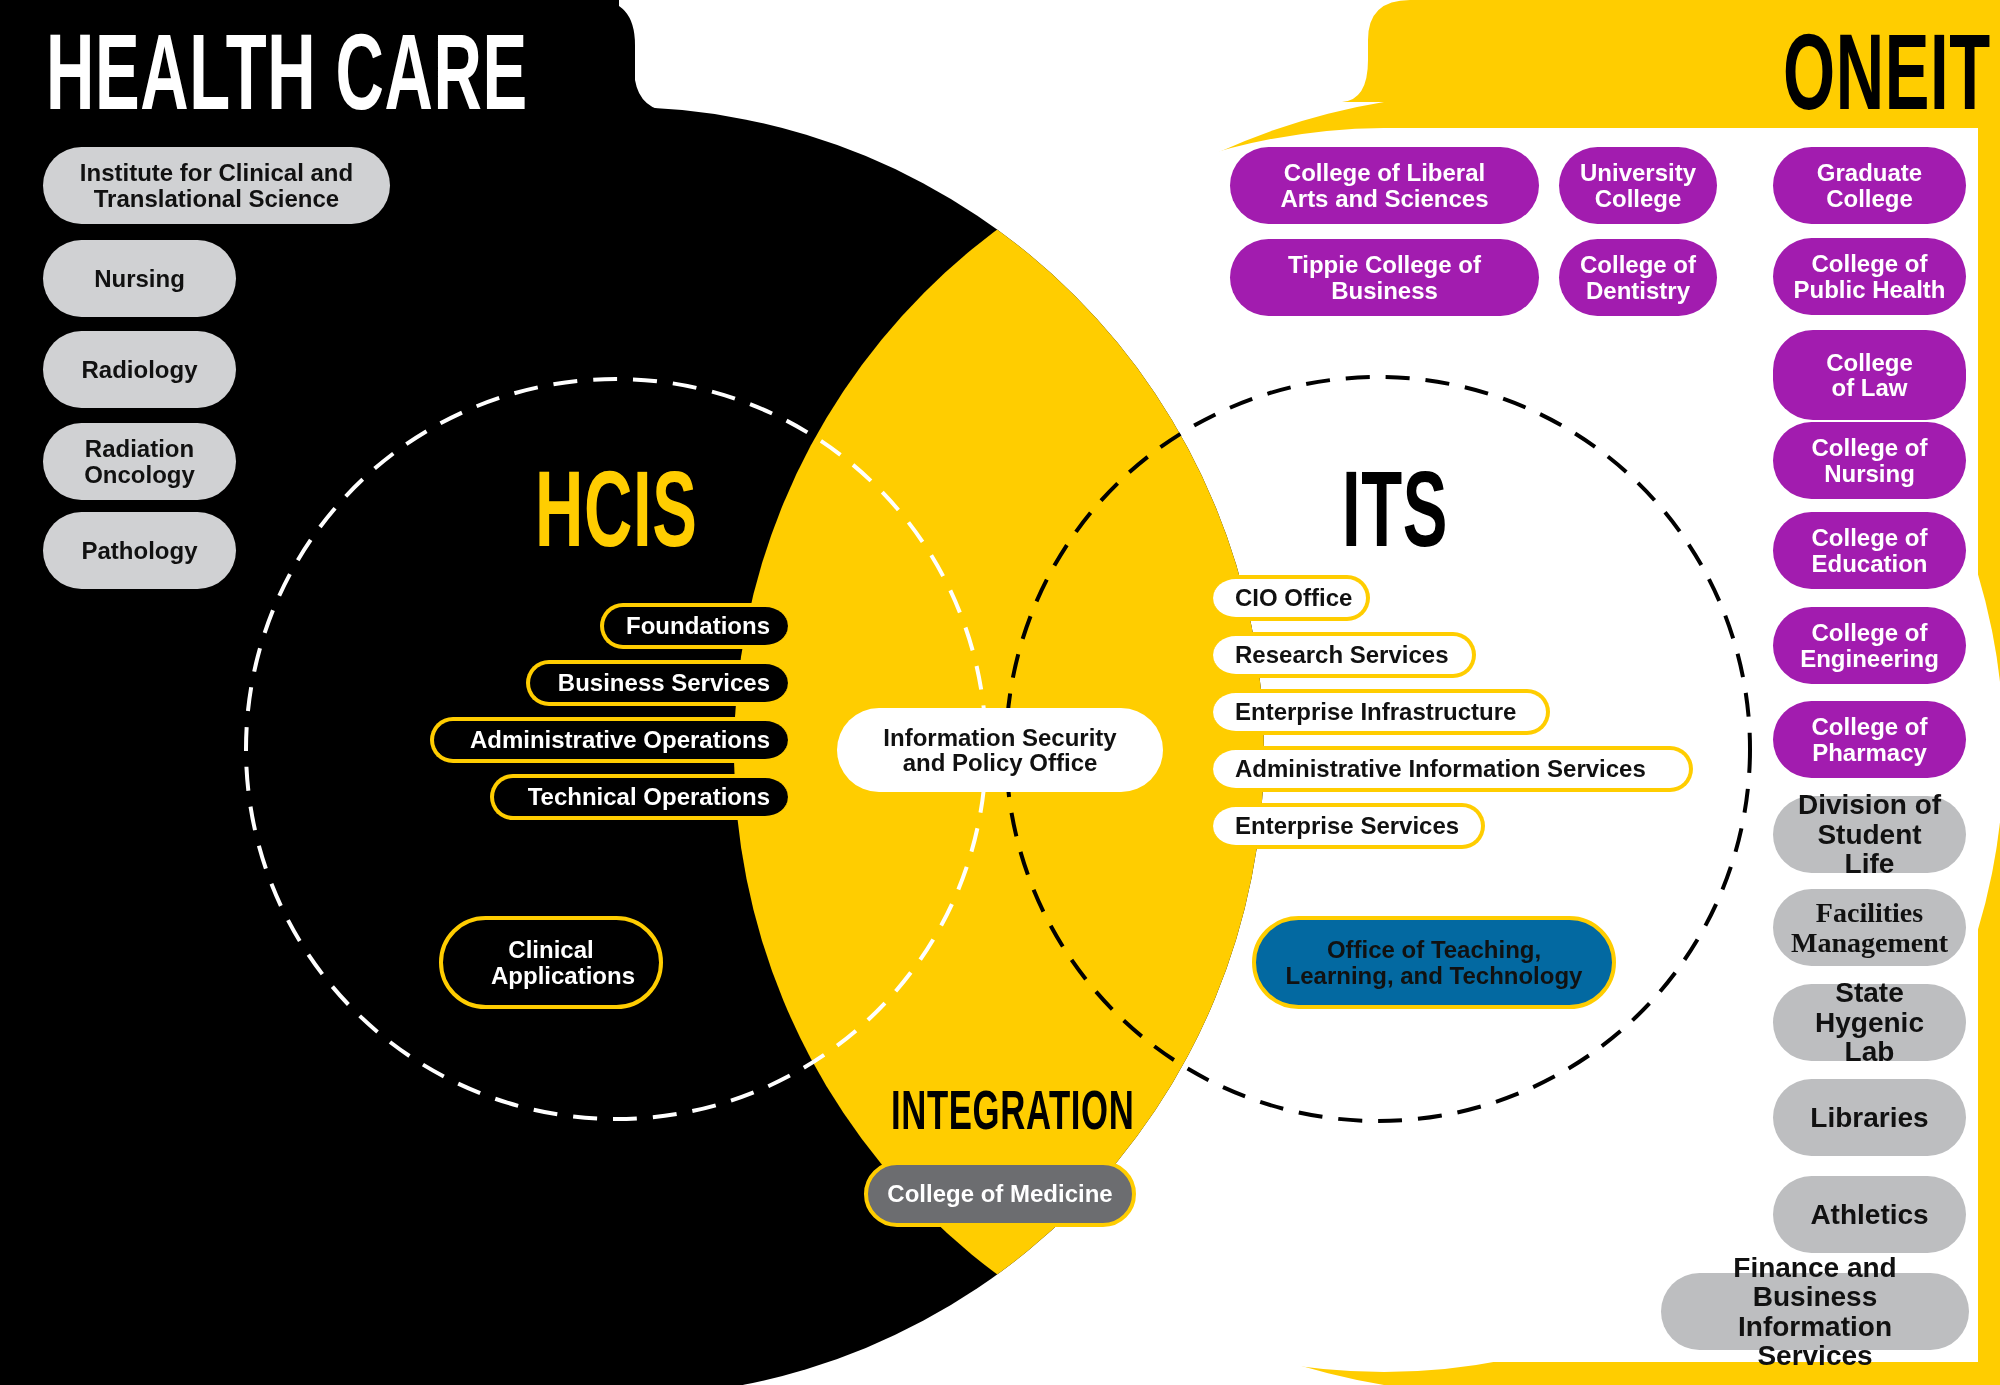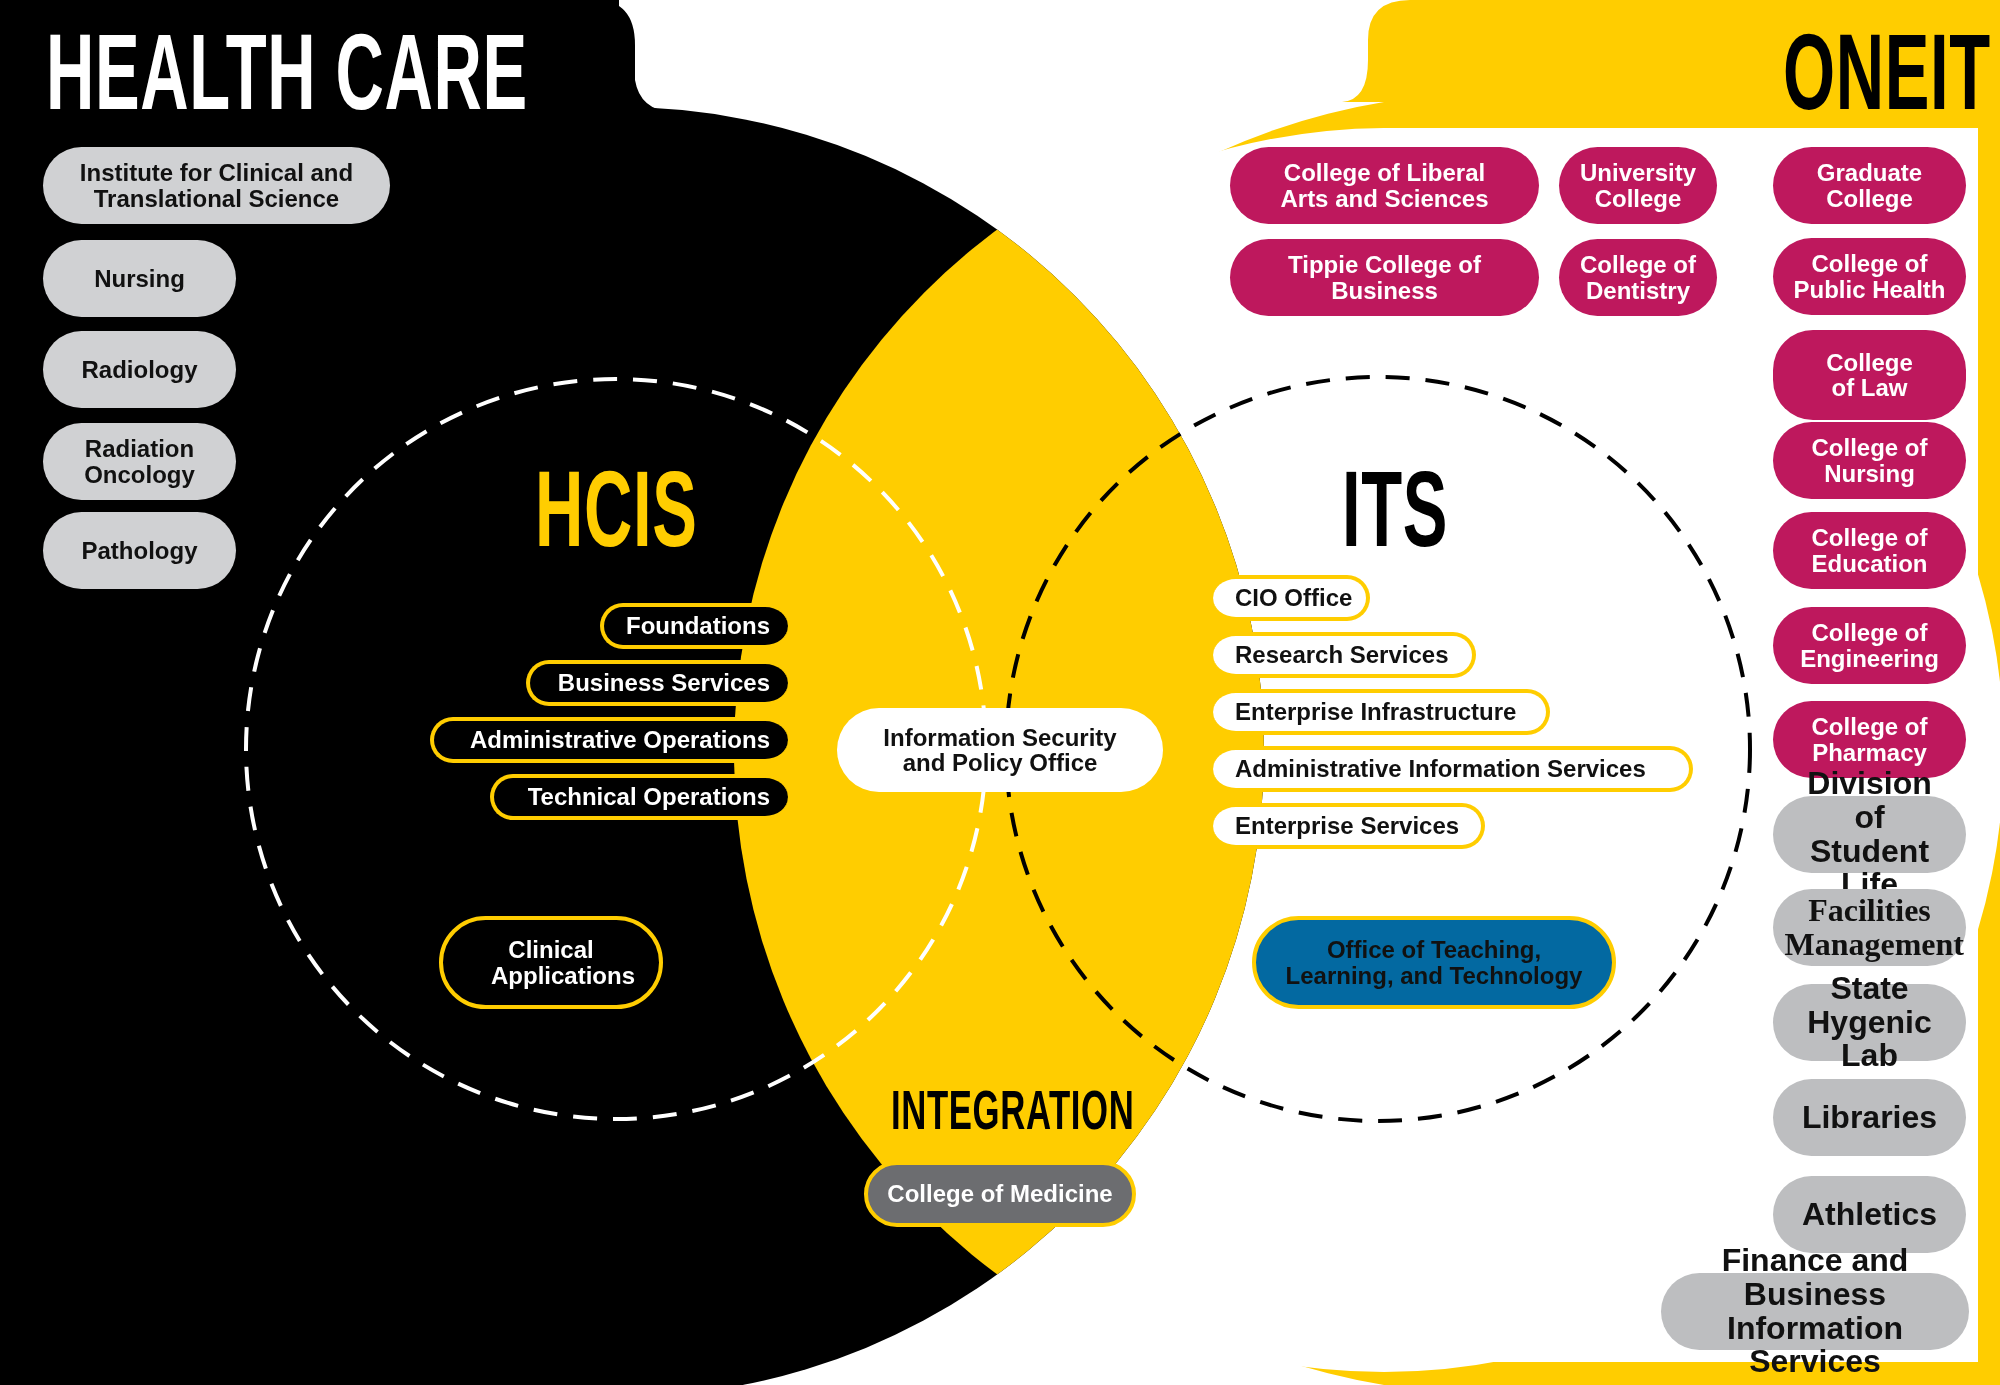--- a/index.html
+++ b/index.html
@@ -5,22 +5,22 @@
   html, body { margin:0; padding:0; }
   body { width:2000px; height:1385px; position:relative; overflow:hidden; background:#ffffff;
          font-family:"Liberation Sans", "DejaVu Sans", sans-serif; }
   #stage { position:absolute; left:0; top:0; width:2000px; height:1385px;padding-left:44px; }
   svg.bg { position:absolute; left:0; top:0; }
   .title { position:absolute; font-family:"Liberation Sans", sans-serif; font-weight:700;
            transform:scaleX(0.62); transform-origin:left top; letter-spacing:1px; line-height:1; }
   .pill { position:absolute; display:flex; align-items:center; justify-content:center; text-align:center;
           border-radius:40px; font-weight:700; box-sizing:border-box; line-height:1.05; }
   .pill span { display:block; }
-  .gray-dark { background:#be185d; color:#ffffff; font-size:24px; }
-  .gray-light { background:#bdbec0; color:#111111; font-size:32px; }
+  .gray-dark { background:#a21caf; color:#ffffff; font-size:24px; }
+  .gray-light { background:#bdbec0; color:#111111; font-size:28px; }
   .gray-hc { background:#d0d1d3; color:#111111; font-size:24px; }
   .hcis-pill { background:#000; color:#fff; font-size:24px; border:4px solid #ffcd00; border-right:none;
                justify-content:flex-end; padding-right:18px; }
   .its-pill { background:#fff; color:#111; font-size:24px; border:4px solid #ffcd00; border-left:none;
               justify-content:flex-start; padding-left:22px; }
   .outline-yellow-black { background:#000; color:#fff; border:4px solid #ffcd00; font-size:24px; }
   .outline-yellow-white { background:#0369a1; color:#111; border:4px solid #ffcd00; font-size:24px; }
   .white-pill { background:#fff; color:#111; font-size:24px; }
   .medicine { background:#6c6d70; color:#fff; border:4px solid #ffcd00; font-size:24px; }
 </style>

